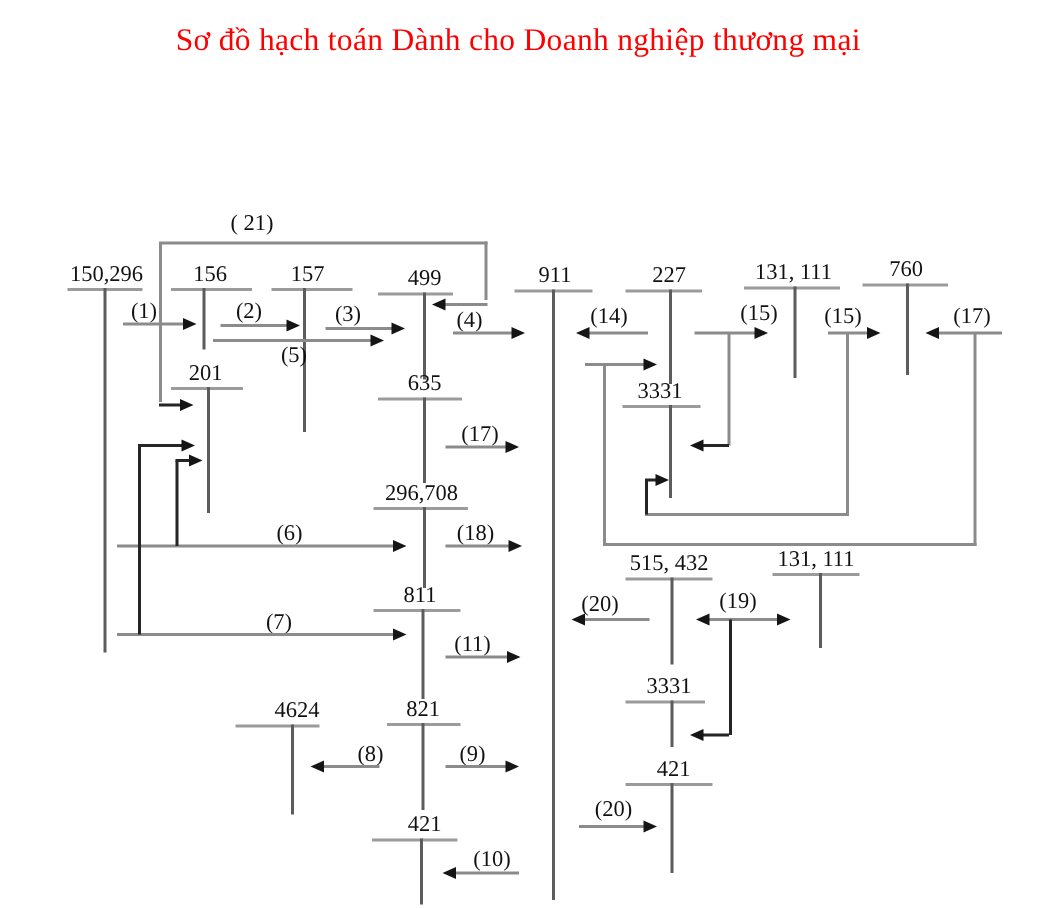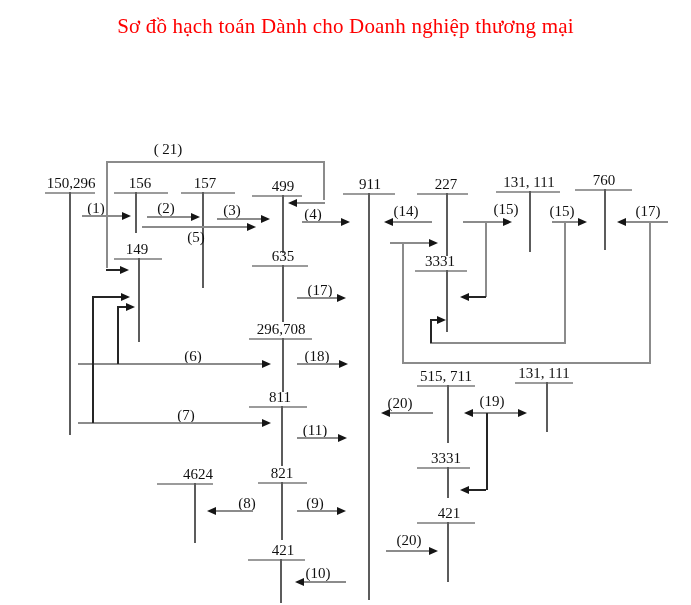--- a/index.html
+++ b/index.html
@@ -74,21 +74,21 @@
     <div class="st" style="left:529px;top:191px;height:61px"></div>
   </div>
 
   <div>
     <span class="lbl" style="left:569px;top:172px;width:70px">760</span>
     <div class="tl" style="left:575px;top:189px;width:57px"></div>
     <div class="st" style="left:604px;top:189px;height:61px"></div>
   </div>
 
   <div>
-    <span class="lbl" style="left:102px;top:241px;width:70px">149</span>
+    <span class="lbl" style="left:102px;top:241px;width:70px">201</span>
     <div class="tl" style="left:114px;top:258px;width:48px"></div>
     <div class="st" style="left:138px;top:258px;height:84px"></div>
   </div>
 
   <div>
     <span class="lbl" style="left:248px;top:248px;width:70px">635</span>
     <div class="tl" style="left:252px;top:265px;width:56px"></div>
     <div class="st" style="left:282px;top:265px;height:57px"></div>
   </div>
 
@@ -116,21 +116,21 @@
     <div class="st" style="left:280px;top:559px;height:44px"></div>
   </div>
 
   <div>
     <span class="lbl" style="left:163px;top:466px;width:70px">4624</span>
     <div class="tl" style="left:157px;top:483px;width:56px"></div>
     <div class="st" style="left:194px;top:483px;height:60px"></div>
   </div>
 
   <div>
-    <span class="lbl" style="left:411px;top:368px;width:70px">515, 711</span>
+    <span class="lbl" style="left:411px;top:368px;width:70px">515, 432</span>
     <div class="tl" style="left:417px;top:385px;width:58px"></div>
     <div class="st" style="left:447px;top:385px;height:58px"></div>
   </div>
 
   <div>
     <span class="lbl" style="left:509px;top:365px;width:70px">131, 111</span>
     <div class="tl" style="left:515px;top:382px;width:58px"></div>
     <div class="st" style="left:546px;top:382px;height:50px"></div>
   </div>
 
@@ -200,21 +200,21 @@
     <div class="hd hd-l" style="left:207px;top:507px"></div>
   </div>
 
   <div>
     <span class="lbl" style="left:297px;top:495px;width:36px">(9)</span>
     <div class="al" style="left:297px;top:510px;width:41px"></div>
     <div class="hd hd-r" style="left:337px;top:507px"></div>
   </div>
 
   <div>
-    <span class="lbl" style="left:300px;top:565px;width:36px">(10)</span>
+    <span class="lbl" style="left:310px;top:565px;width:36px">(10)</span>
     <div class="al" style="left:303px;top:581px;width:43px"></div>
     <div class="hd hd-l" style="left:295px;top:578px"></div>
   </div>
 
   <div>
     <span class="lbl" style="left:302px;top:282px;width:36px">(17)</span>
     <div class="al" style="left:297px;top:297px;width:41px"></div>
     <div class="hd hd-r" style="left:337px;top:294px"></div>
   </div>
 

